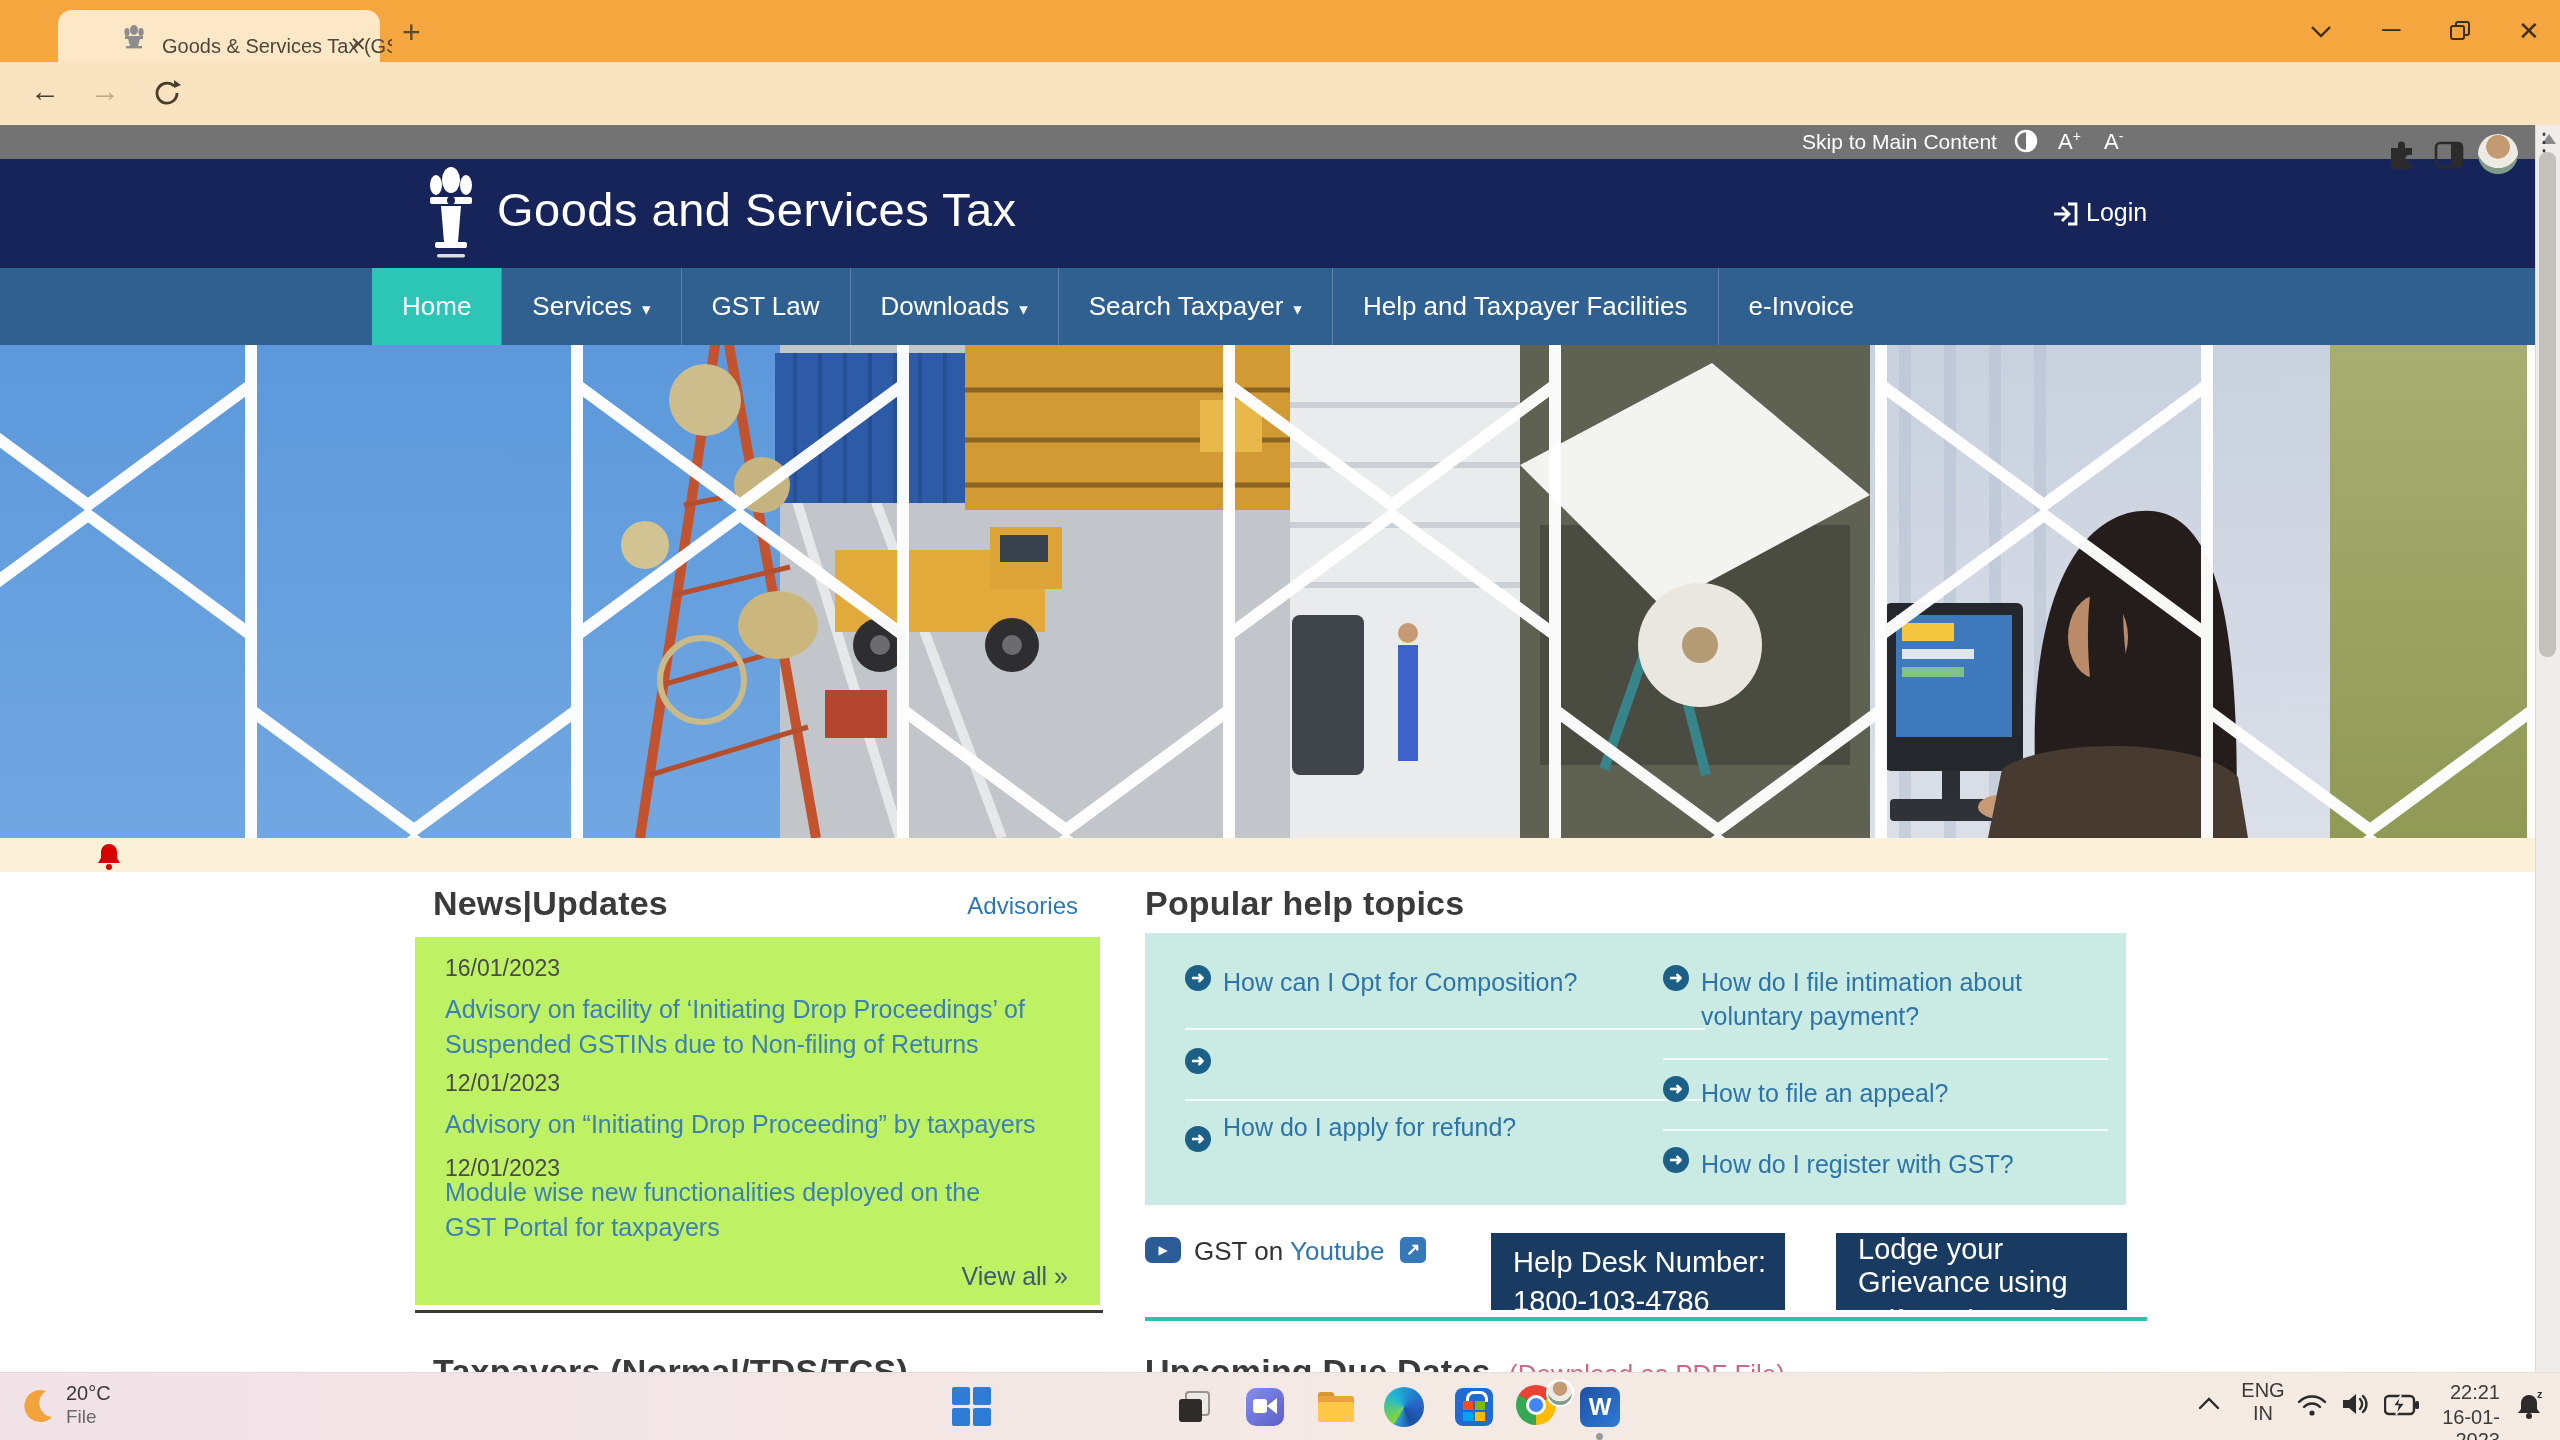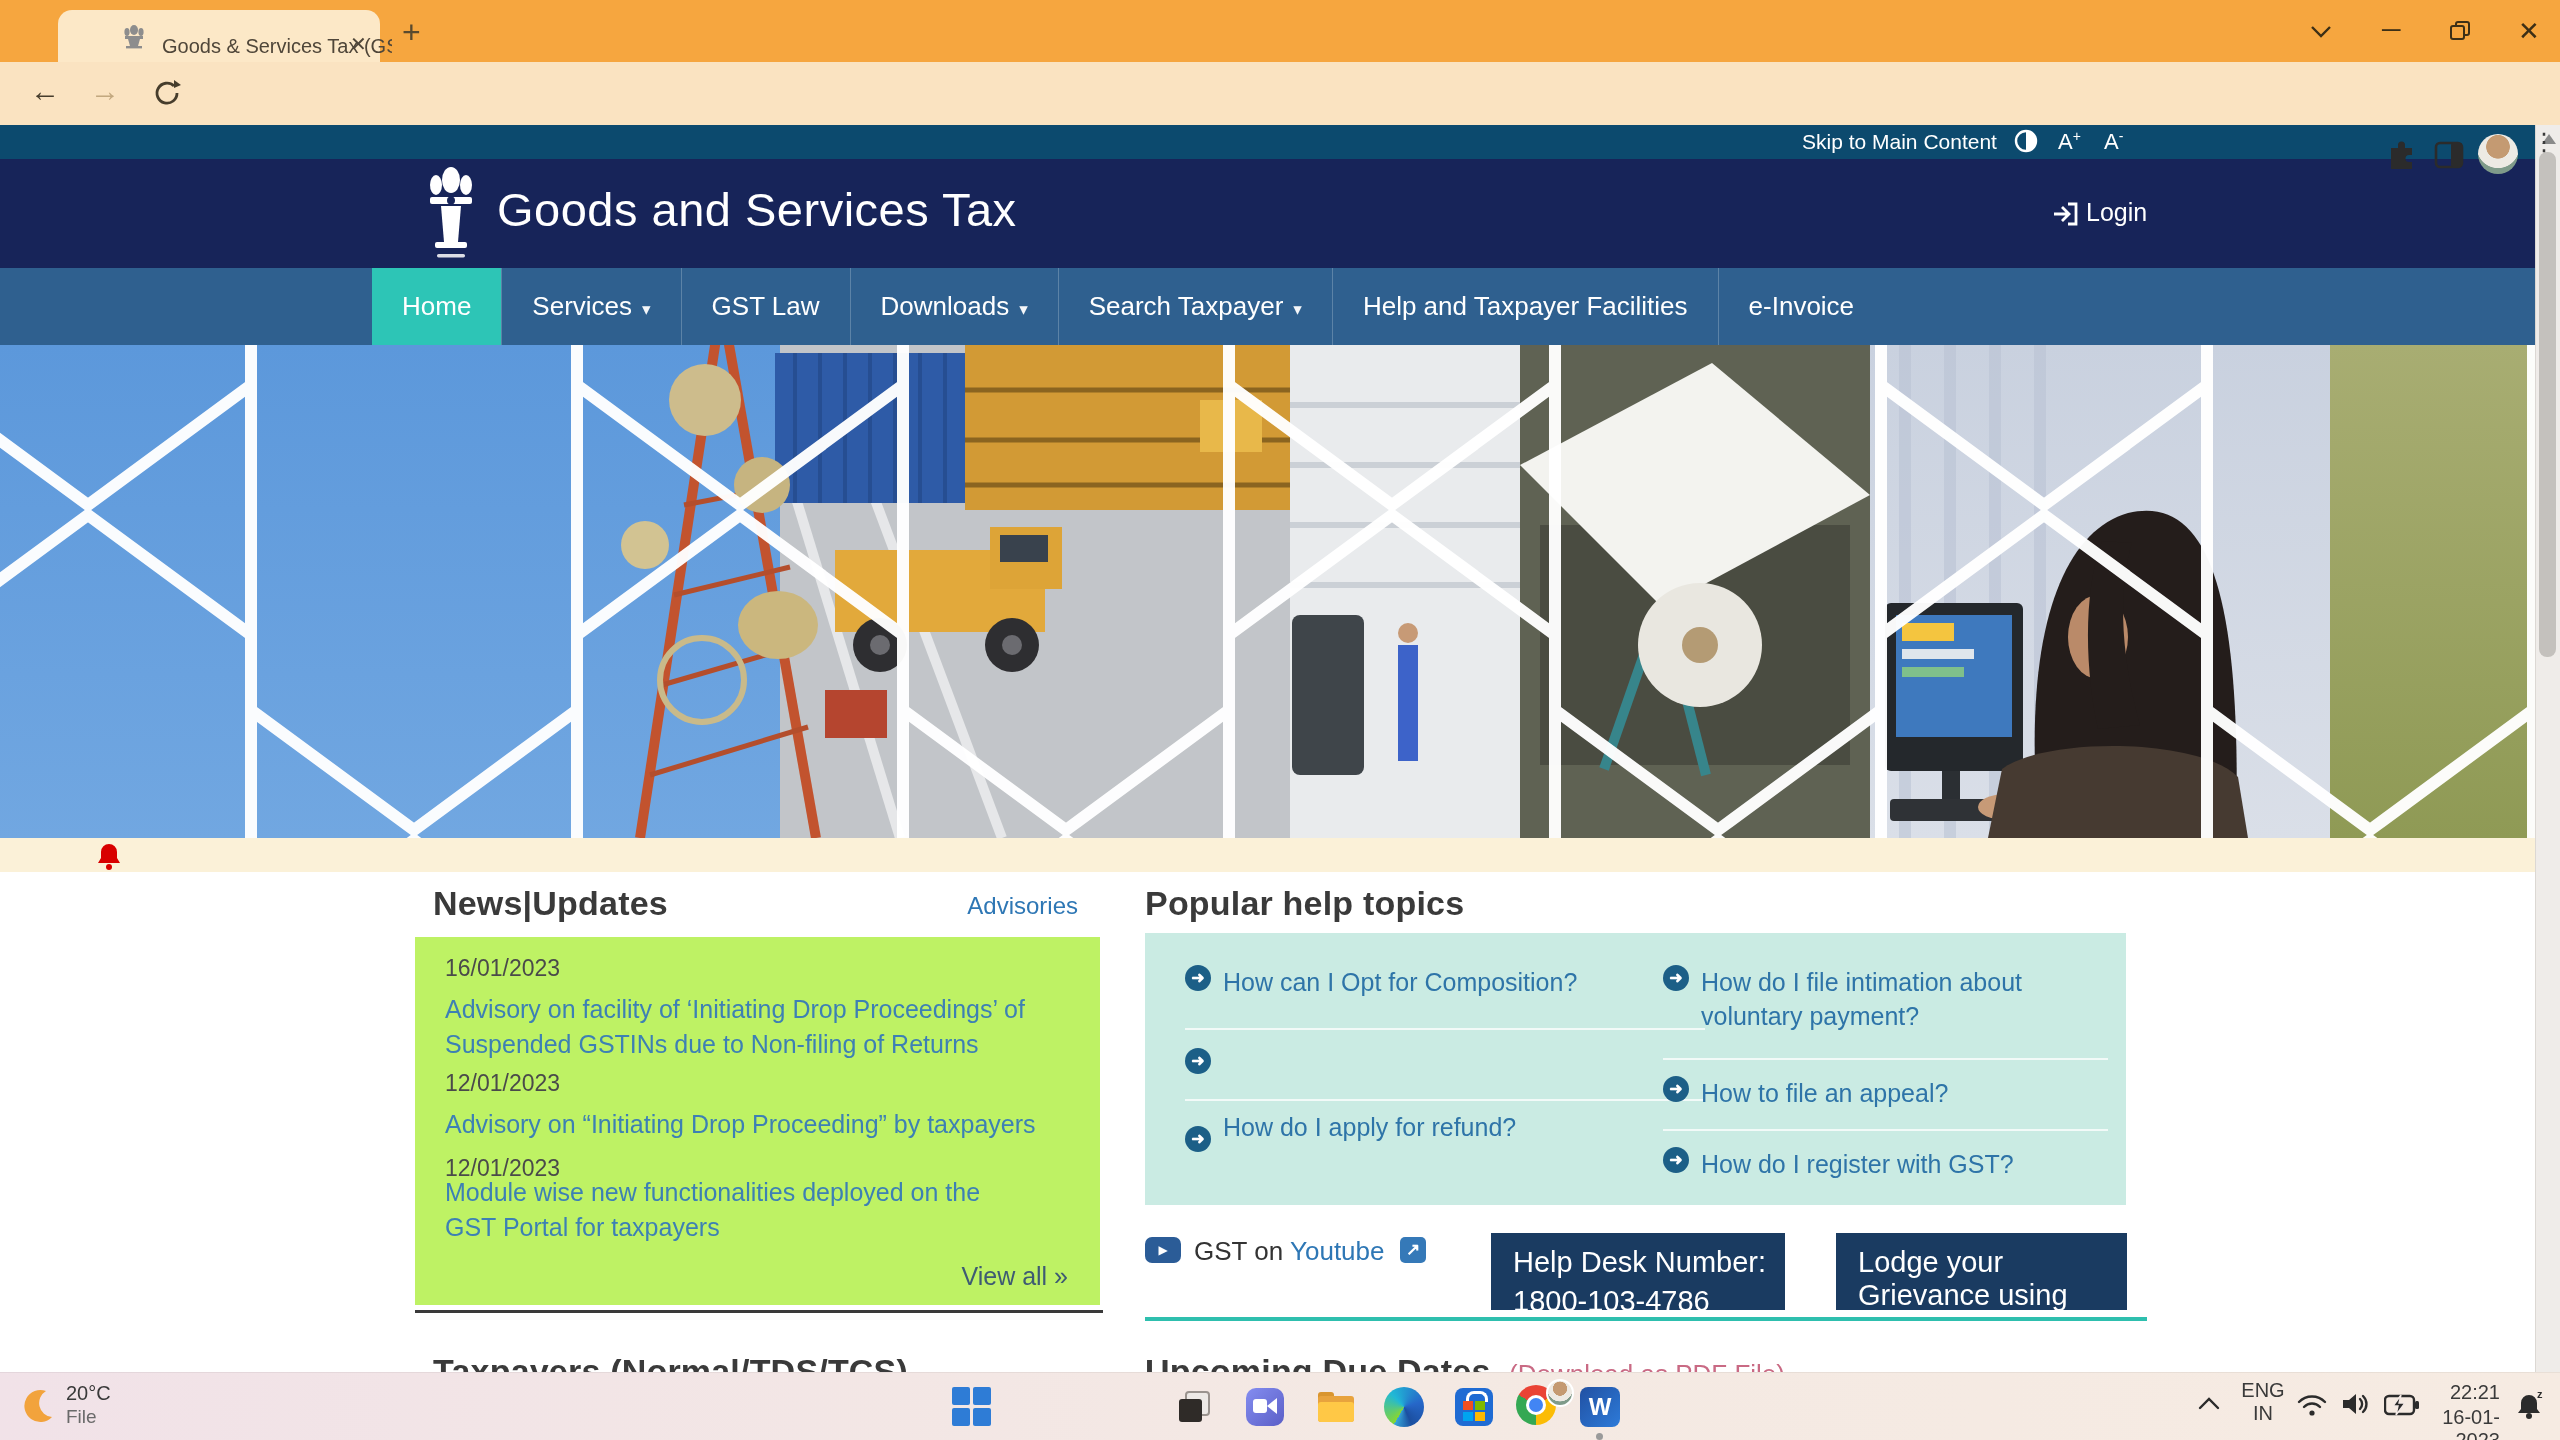--- a/index.html
+++ b/index.html
@@ -13,21 +13,21 @@
   #tab-title{left:104px;top:25px;width:230px;font-size:20px;color:#4F4639;overflow:hidden;}
   #toolbar{left:0;top:62px;width:2560px;height:63px;background:#FAE3C1;}
   #urlbar{left:352px;top:70px;width:2002px;height:46px;border-radius:23px;background:#DAC29C;}
   .tbicon{font-size:30px;color:#463D2C;}
   .dim{color:#C2A87F;}
   #scrollbar{left:2535px;top:125px;width:25px;height:1247px;background:#EFECE9;border-left:1px solid #DCD8D3;}
   #scroll-thumb{left:2539px;top:152px;width:17px;height:505px;background:#C4C1BD;border-radius:8px;}
 
   
   #site-header{left:0;top:125px;width:2535px;height:143px;background:#172459;}
-  #top-strip{left:0;top:125px;width:2535px;height:34px;background:#0c4a6e;color:#fff;}
+  #top-strip{left:0;top:125px;width:2535px;height:34px;background:#737373;color:#fff;}
   #main-nav{left:0;top:268px;width:2535px;height:77px;background:#2F608F;display:flex;padding-left:372px;box-sizing:border-box;}
   .nav-item{color:#fff;font-size:26px;line-height:77px;padding:0 30px;border-left:1px solid rgba(255,255,255,.22);}
   .nav-item:first-child{border-left:none;}
   .nav-item.active{background:#2DC5B6;border-left:none;}
   .caret{font-size:17px;opacity:.95;margin-left:10px;}
   #ticker{left:0;top:838px;width:2535px;height:34px;background:#FBF1D8;}
 
   .h2{font-size:34px;color:#3A3A3A;font-weight:700;letter-spacing:.2px;}
   .link{color:#2E77B5;}
   #news-box{left:415px;top:937px;width:685px;height:368px;background:#bef264;}
@@ -337,21 +337,21 @@
 <div class="abs" style="left:1145px;top:1237px;width:36px;height:26px;border-radius:7px;background:#2B5C97;text-align:center;line-height:26px;color:#fff;font-size:12px">▶</div>
 <div class="abs nowrap" style="left:1194px;top:1236px;font-size:26px;color:#333">GST on</div>
 <div class="abs nowrap link" style="left:1290px;top:1236px;font-size:26px">Youtube</div>
 <div class="abs" style="left:1400px;top:1237px;width:26px;height:26px;border-radius:5px;background:#3579B8;color:#fff;text-align:center;line-height:26px;font-size:17px;font-weight:700">↗</div>
 
 <div class="abs navy-box" style="left:1491px;top:1233px;width:294px;height:77px">
   <div style="padding-top:13px">Help Desk Number:</div>
   <div style="padding-top:6px">1800-103-4786</div>
 </div>
 <div class="abs navy-box" style="left:1836px;top:1233px;width:291px;height:77px">
-  <div style="padding-top:13px">Lodge your Grievance using</div>
+  <div style="">Lodge your Grievance using</div>
   <div style="padding-top:6px">self-service Help Desk Portal</div>
 </div>
 <div class="abs" id="teal-rule"></div>
 <div class="abs nowrap" style="left:1145px;top:1352px">
   <span class="h2">Upcoming Due Dates</span>
   <span style="font-size:26px;color:#C96A84;margin-left:14px">(Download as PDF File)</span>
 </div>
 
 <div class="abs" id="scrollbar">
   <svg class="abs" style="left:5px;top:8px" width="16" height="12" viewBox="0 0 16 12">

